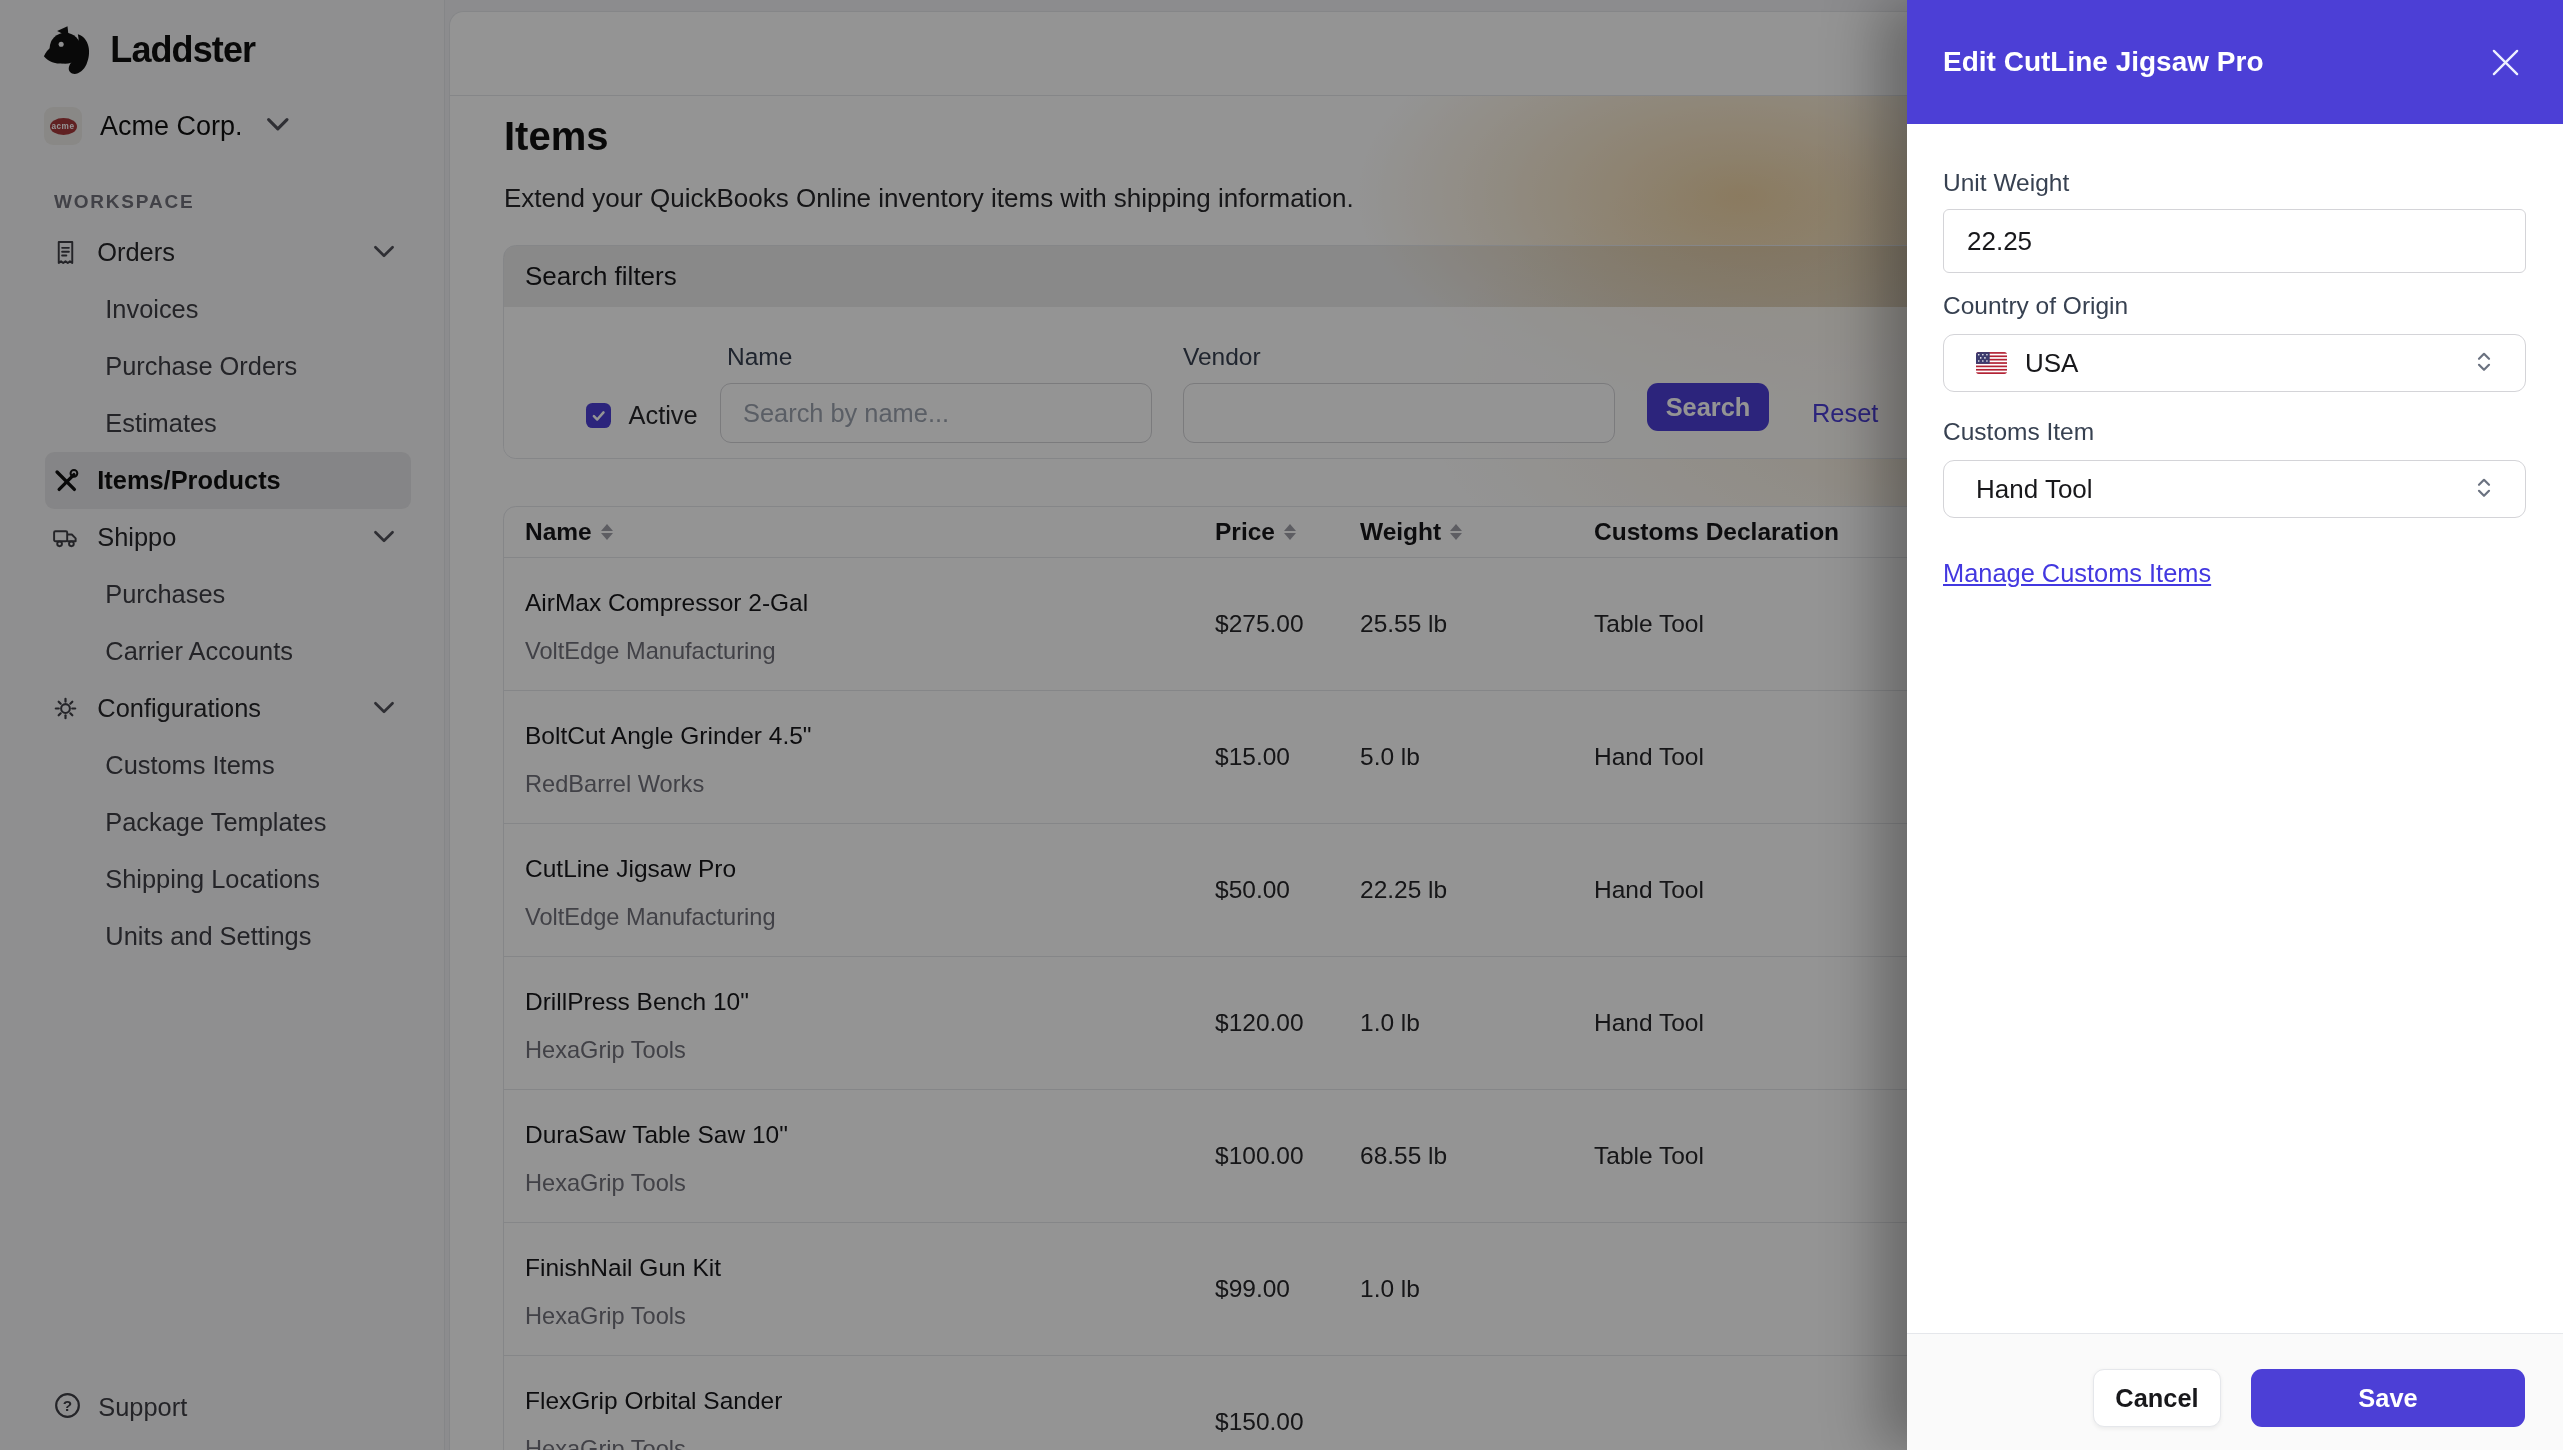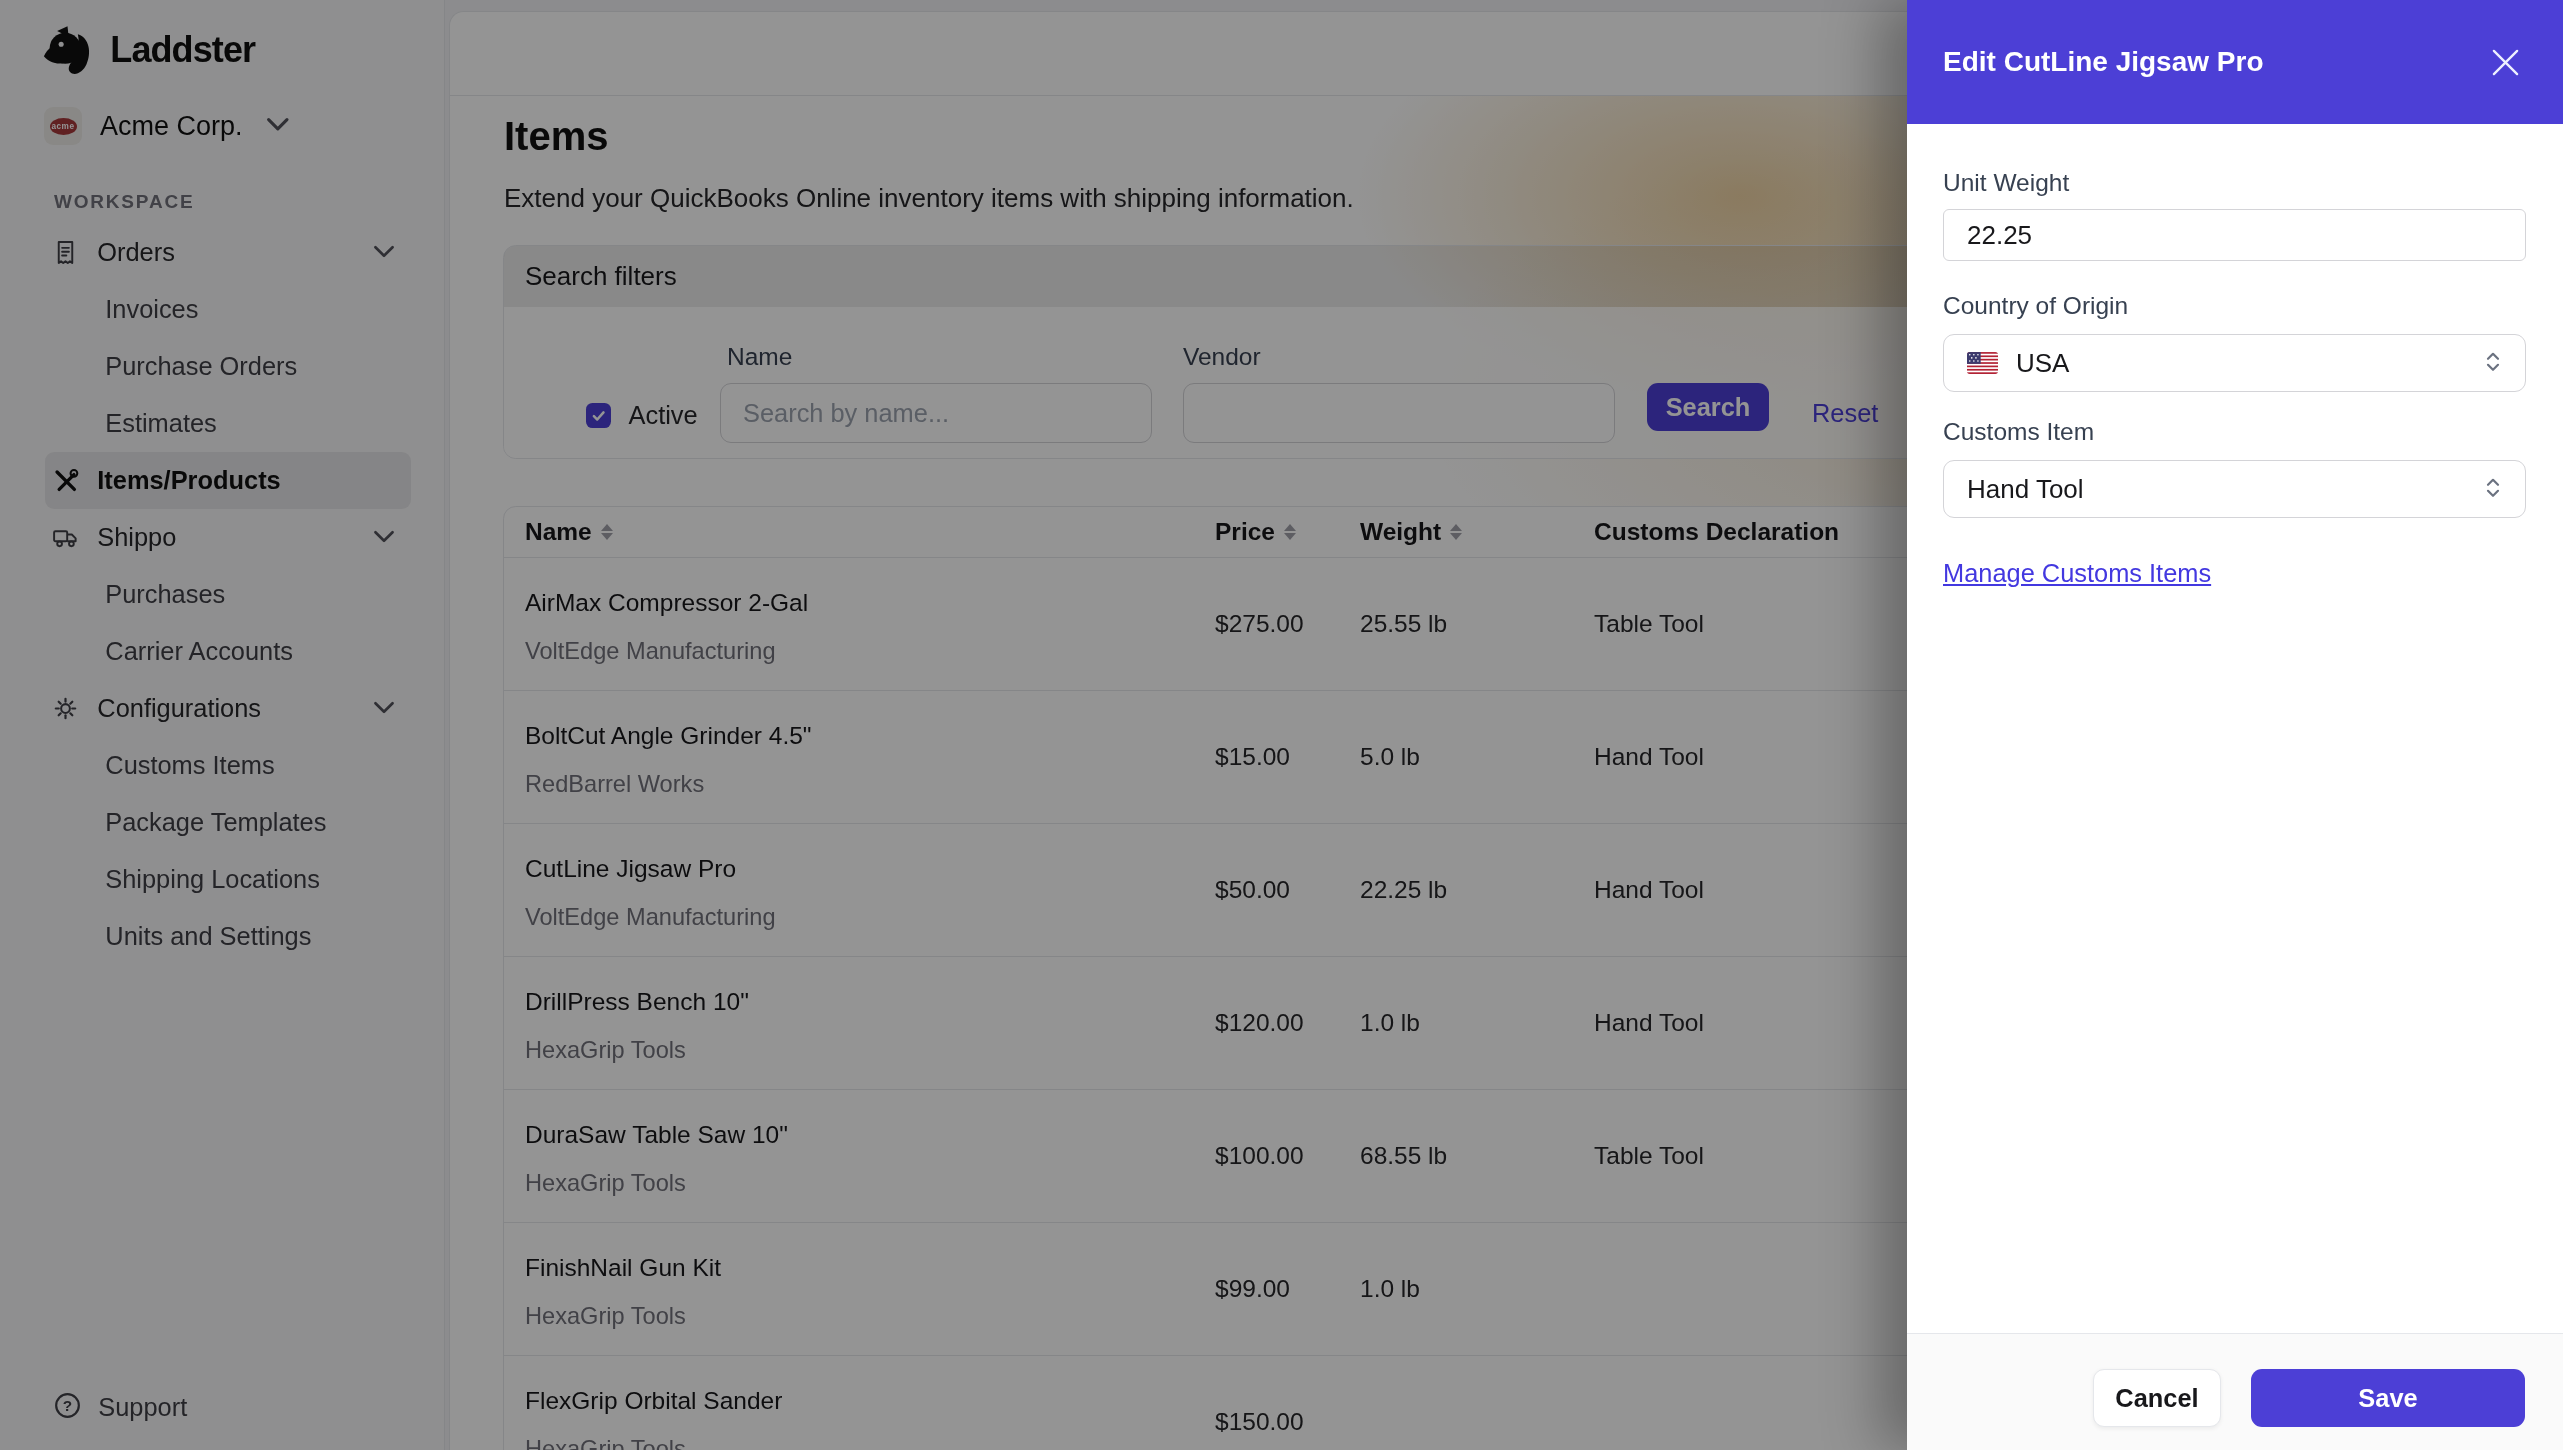--- a/index.html
+++ b/index.html
@@ -82,22 +82,22 @@
 
   
   .overlay{position:absolute;left:0;top:0;width:2563px;height:1450px;background:var(--overlay);z-index:50;}
 
   
   .drawer{position:absolute;left:1907px;top:0;width:656px;height:1450px;background:#fff;z-index:100;box-shadow:-27px 0 54px rgba(0,0,0,0.30);}
   .drawer-header{position:relative;height:124px;background:var(--accent);display:flex;align-items:center;padding-left:36px;}
   .drawer-title{font-size:28px;font-weight:700;color:#fff;}
   .drawer-close{position:absolute;right:40px;top:50%;transform:translateY(-50%);width:36px;height:36px;display:flex;align-items:center;justify-content:center;}
   .d-label{position:absolute;left:36px;font-size:24.5px;font-weight:500;color:#374151;}
-  .d-input{position:absolute;left:36px;width:583px;height:52px;background:#fff;border:0.9px solid #d4d4d8;border-radius:6px;font-size:26px;color:#18181b;padding:8px 23px;font-family:inherit;outline:none;}
-  .d-select{position:absolute;left:36px;width:583px;height:58px;background:#fff;border:0.9px solid #d4d4d8;border-radius:11px;display:flex;align-items:center;padding:0 23px;gap:18px;}
+  .d-input{position:absolute;left:36px;width:583px;height:64px;background:#fff;border:0.9px solid #d4d4d8;border-radius:6px;font-size:26px;color:#18181b;padding:8px 23px;font-family:inherit;outline:none;}
+  .d-select{position:absolute;left:36px;width:583px;height:58px;background:#fff;border:0.9px solid #d4d4d8;border-radius:11px;display:flex;align-items:center;padding:0 32px;gap:18px;}
   .d-select .val{font-size:26px;color:#18181b;}
   .d-select .chevs{margin-left:auto;}
   .d-link{position:absolute;left:36px;font-size:25.4px;font-weight:500;color:#4338e0;}
   .drawer-footer{position:absolute;left:0;bottom:0;width:656px;height:117px;background:#fafafa;border-top:0.9px solid var(--border);}
   .btn-cancel{position:absolute;right:342px;top:35px;width:128px;height:58px;background:#fff;border:0.9px solid var(--border);border-radius:11px;font-size:25.4px;font-weight:600;color:#18181b;font-family:inherit;box-shadow:0 1.8px 4.5px rgba(0,0,0,0.06);}
   .btn-save{position:absolute;right:38px;top:35px;width:274px;height:58px;background:var(--accent);border:none;border-radius:11px;font-size:25.4px;font-weight:600;color:#fff;font-family:inherit;}
   .flag{width:31px;height:22px;border-radius:2.7px;overflow:hidden;flex:0 0 31px;}
 </style>
 </head>
 <body>

